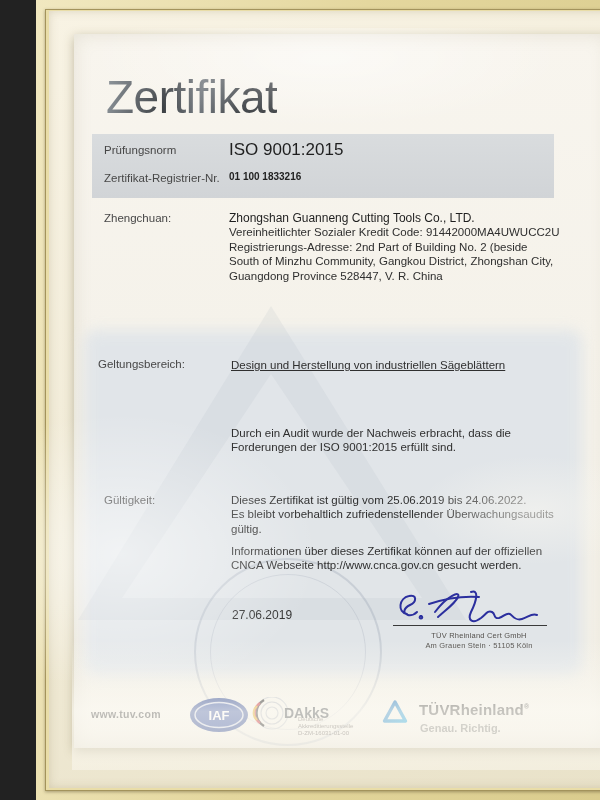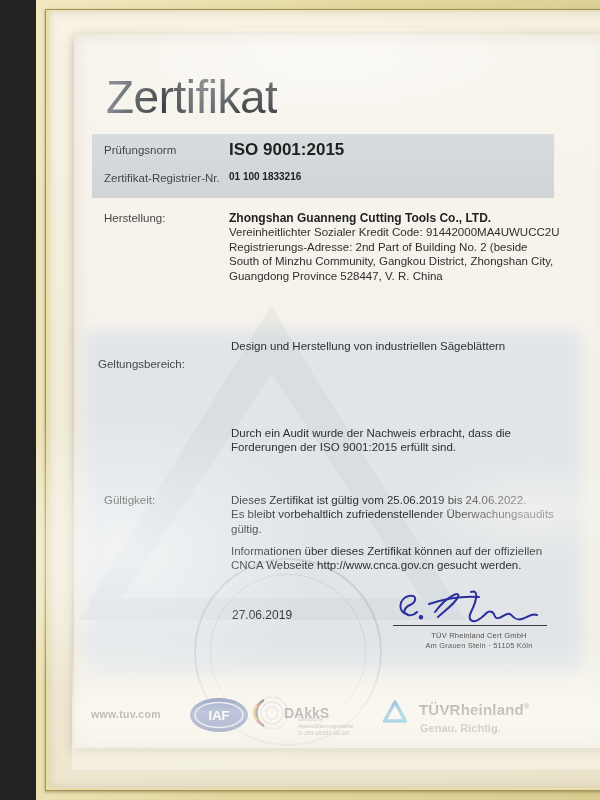--- a/index.html
+++ b/index.html
@@ -23,23 +23,23 @@
   .band{position:absolute;left:56px;top:134px;width:462px;height:64px;
         background:linear-gradient(180deg,#d9dcde,#d1d4d7);}
   .t{position:absolute;}
   .title{left:70px;top:74px;font-size:46px;line-height:1;letter-spacing:-.5px;color:#45494d;}
   @supports ((-webkit-background-clip:text)){
     .title{background:linear-gradient(100deg,#90979d 0%,#3c4044 35%,#70767c 55%,#34383c 80%);
            -webkit-background-clip:text;background-clip:text;color:transparent;}
   }
   .label{font-size:11.5px;color:#474747;}
   .val{font-size:11.5px;color:#2f2f2f;line-height:14.4px;}
-  .big-bold{font-size:17px;font-weight:bold;color:#1f1f1f;}
+  .big-bold{font-size:17px;font-weight:normal;color:#1f1f1f;}
   .reg-bold{font-size:10px;font-weight:bold;color:#222;}
-  .bold-line{font-weight:bold;font-size:12px;color:#1f1f1f;}
+  .bold-line{font-weight:normal;font-size:12px;color:#1f1f1f;}
   .sig-line{position:absolute;left:357px;top:625px;width:154px;height:1px;background:#3a3a3a;}
   .issuer{position:absolute;left:368px;top:631px;width:150px;text-align:center;
           font-size:7.5px;line-height:10px;color:#55524e;letter-spacing:.2px;}
   .website{left:55px;top:708px;font-size:10.5px;font-weight:bold;color:#2c2c2c;letter-spacing:.3px;}
   .tuv-word{left:383px;top:701px;font-size:15px;font-weight:bold;color:#474744;letter-spacing:.2px;}
   .tuv-reg{font-size:7px;vertical-align:6px;}
   .tuv-tag{left:384px;top:722px;font-size:11px;font-weight:bold;color:#84847f;}
   .dakks-small{position:absolute;left:262px;top:716px;font-size:6px;line-height:7px;color:#6b6560;}
   .glare{position:absolute;pointer-events:none;z-index:6;}
   #glare-top{left:50px;top:28px;width:480px;height:100px;
@@ -74,31 +74,31 @@
   <div class="content">
 
     <div class="t title">Zertifikat</div>
 
     <div class="t label" style="left:68px;top:144px;">Prüfungsnorm</div>
     <div class="t big-bold" style="left:193px;top:140px;">ISO 9001:2015</div>
 
     <div class="t label" style="left:68px;top:172px;">Zertifikat-Registrier-Nr.</div>
     <div class="t reg-bold" style="left:193px;top:171px;">01 100 1833216</div>
 
-    <div class="t label" style="left:68px;top:212px;">Herstellung:</div>
+    <div class="t label" style="left:68px;top:212px;">Zhengchuan:</div>
     <div class="t val" style="left:193px;top:211px;">
       <div class="bold-line">Zhongshan Guanneng Cutting Tools Co., LTD.</div>
       <div>Vereinheitlichter Sozialer Kredit Code: 91442000MA4UWUCC2U</div>
       <div>Registrierungs-Adresse: 2nd Part of Building No. 2 (beside</div>
       <div>South of Minzhu Community, Gangkou District, Zhongshan City,</div>
       <div>Guangdong Province 528447, V. R. China</div>
     </div>
 
     <div class="t label" style="left:62px;top:358px;">Geltungsbereich:</div>
-    <div class="t val" style="left:195px;top:339px;">Design und Herstellung von industriellen Sägeblättern</div>
+    <div class="t val" style="left:195px;top:358px;text-decoration:underline;">Design und Herstellung von industriellen Sägeblättern</div>
 
     <div class="t val" style="left:195px;top:426px;">
       <div>Durch ein Audit wurde der Nachweis erbracht, dass die</div>
       <div>Forderungen der ISO 9001:2015 erfüllt sind.</div>
     </div>
 
     <div class="t label" style="left:68px;top:494px;">Gültigkeit:</div>
     <div class="t val" style="left:195px;top:493px;">
       <div>Dieses Zertifikat ist gültig vom 25.06.2019 bis 24.06.2022.</div>
       <div>Es bleibt vorbehaltlich zufriedenstellender Überwachungsaudits</div>

